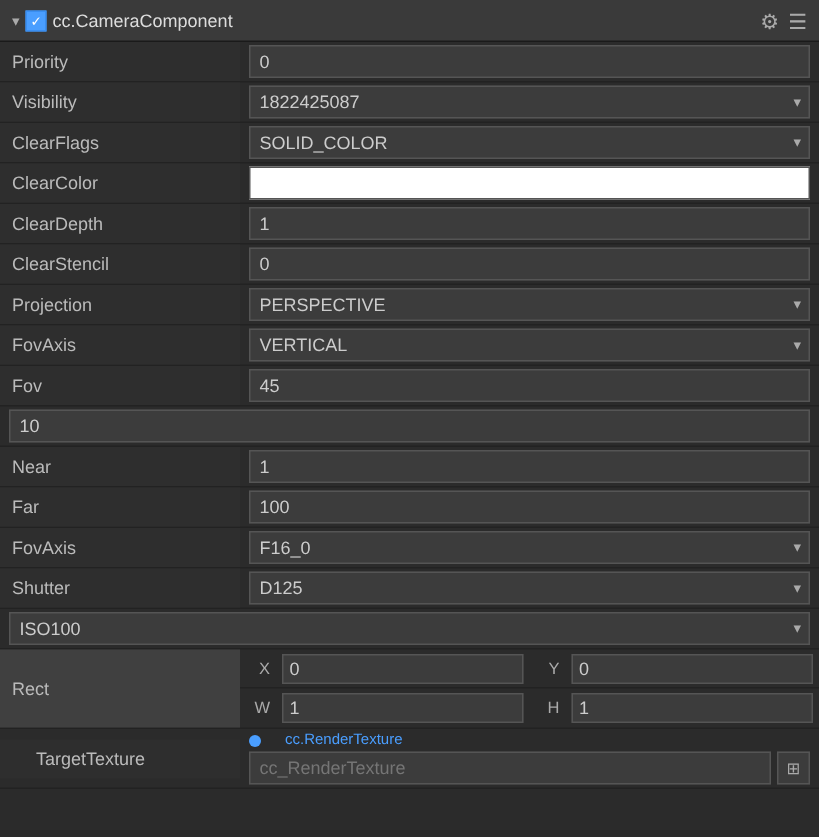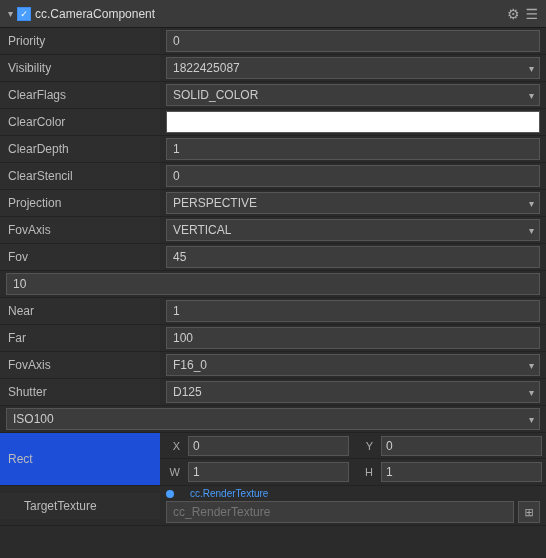--- a/index.html
+++ b/index.html
@@ -149,21 +149,21 @@
       min-height: 26px;
       border-bottom: 1px solid #222;
     }
 
     .rect-label {
       width: 160px;
       min-width: 160px;
       padding: 4px 8px;
       color: #bbb;
       font-size: 12px;
-      background: #1d4ed8;
+      background: #404040;
       display: flex;
       align-items: center;
       min-height: 52px;
     }
 
     .rect-fields {
       flex: 1;
       display: flex;
       flex-direction: column;
     }

